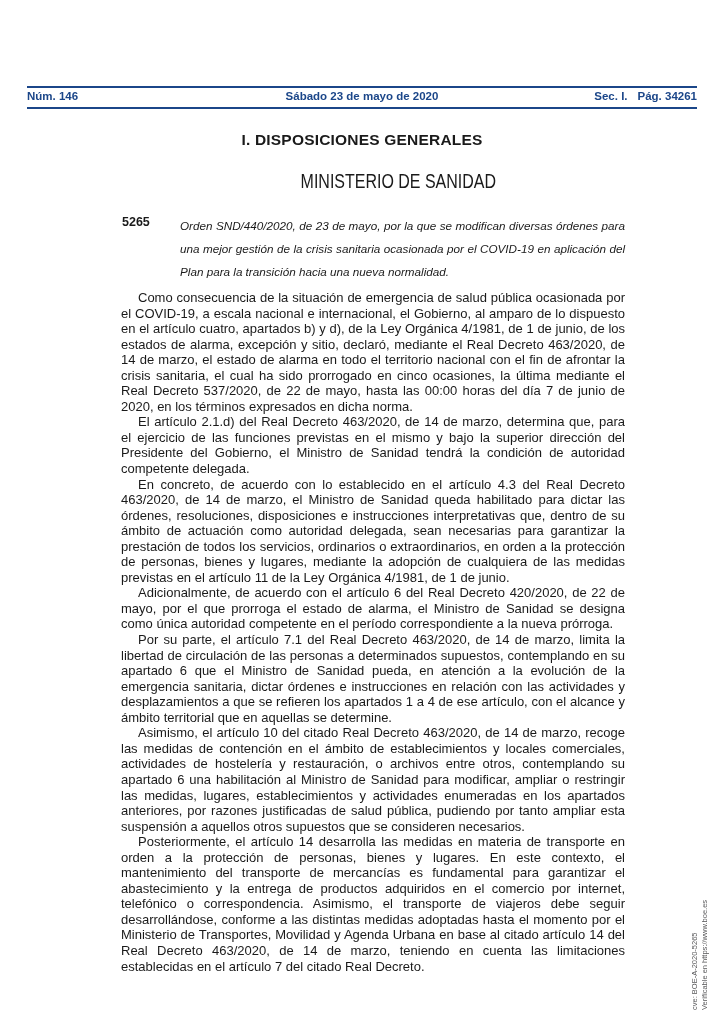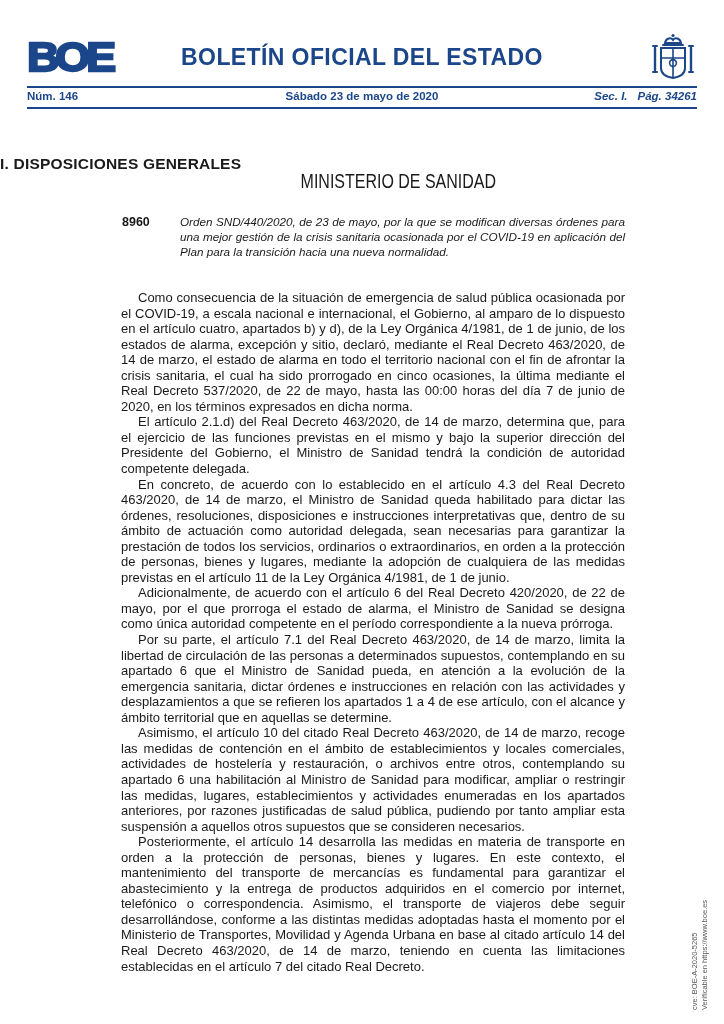--- a/index.html
+++ b/index.html
@@ -28,39 +28,39 @@
   .rule { position:absolute; left:27px; right:27px; border-top:2px solid #1b4689; }
   .rule-1 { top:86px; }
   .rule-2 { top:107px; }
 
   .meta-row {
     position:absolute; top:90px; left:27px; right:27px; height:15px;
     font-size:11.5px; font-weight:bold; color:#1b4689;
   }
   .meta-left  { position:absolute; left:0; top:0; }
   .meta-center{ position:absolute; left:50%; transform:translateX(-50%); top:0; white-space:nowrap; }
-  .meta-right { position:absolute; right:0; top:0; white-space:nowrap;font-style:italic; }
+  .meta-right { position:absolute; right:0; top:0; white-space:nowrap; }
   .meta-right .sep { display:inline-block; width:10px; }
 
   
   .section-heading {
-    position:absolute; top:131px; left:0; width:724px; 
-    font-size:15.5px; font-weight:bold; color:#1a1a1a; letter-spacing:0.2px;margin-top:24px;
+    position:absolute; top:131px; left:0; width:724px; text-align:center;
+    font-size:15.5px; font-weight:bold; color:#1a1a1a; letter-spacing:0.2px;
   }
   .ministry-heading {
     position:absolute; top:169px; left:0; width:724px; text-align:center;
     font-size:20.5px; color:#1a1a1a;margin-left:36px;
   }
   .ministry-heading > span { display:inline-block; transform:scaleX(0.78); transform-origin:center; white-space:nowrap; }
 
   
   .item-row { position:absolute; top:214px; left:122px; right:99px; }
   .item-number { position:absolute; left:0; top:1px; font-size:12.5px; font-weight:bold; color:#1a1a1a; }
   .item-summary {
-    margin:0 0 0 58px; font-style:italic; font-size:11.7px; line-height:15px;
+    margin:0 0 0 58px; font-style:italic; font-size:11.7px; line-height:23px;
     text-align:justify; color:#1a1a1a;
   }
 
   
   .body-text {
     position:absolute; top:290px; left:121px; right:99px;
     font-size:13px; line-height:15.55px; text-align:justify; color:#1a1a1a;
   }
   .body-text p { margin:0; text-indent:17px; }
 
@@ -69,57 +69,41 @@
     position:absolute; left:690px; top:1010px;
     transform:rotate(-90deg); transform-origin:0 0;
     font-size:7.5px; line-height:10px; color:#58585a; white-space:nowrap;
   }
 </style>
 </head>
 <body>
 
 <div class="page">
 
-  <div class="logo-row">
-    <div class="boe-logo" aria-label="BOE">BOE</div>
-
-    <div class="header-title">BOLETÍN OFICIAL DEL ESTADO</div>
-
-    <svg class="crest" viewBox="0 0 48 50" fill="none" stroke="#1b4689" stroke-width="2" stroke-linecap="round">
-      <circle cx="24" cy="3.5" r="1.6" fill="#1b4689" stroke="none"></circle>
-      <path d="M16 11 C17 6, 22 5, 24 8 C26 5, 31 6, 32 11 Z"></path>
-      <path d="M14 13 H34"></path>
-      <path d="M6 16 V38 M42 16 V38" stroke-width="2.4"></path>
-      <path d="M4 14 H8 M40 14 H44 M4 40 H8 M40 40 H44" stroke-width="2"></path>
-      <path d="M12 16 H36 V36 C36 42, 30 45, 24 46 C18 45, 12 42, 12 36 Z"></path>
-      <path d="M12 26 H36 M24 16 V46" stroke-width="1.6"></path>
-      <circle cx="24" cy="31" r="3.4" stroke-width="1.6"></circle>
-    </svg>
-  </div>
 
   <div class="rule rule-1"></div>
 
   <div class="meta-row">
     <span class="meta-left">Núm. 146</span>
     <span class="meta-center">Sábado 23 de mayo de 2020</span>
     <span class="meta-right">
       <span>Sec. I.</span><span class="sep"></span><span>Pág. 34261</span>
     </span>
   </div>
 
   <div class="rule rule-2"></div>
 
   <div class="section-heading">I. DISPOSICIONES GENERALES</div>
 
   <div class="ministry-heading">
     <span>MINISTERIO DE SANIDAD</span>
   </div>
 
   <div class="item-row">
-    <span class="item-number">8960</span>
+    <span class="item-number">5265</span>
     <p class="item-summary">Orden SND/440/2020, de 23 de mayo, por la que se modifican diversas órdenes para una mejor gestión de la crisis sanitaria ocasionada por el COVID-19 en aplicación del Plan para la transición hacia una nueva normalidad.</p>
   </div>
 
   <div class="body-text">
     <p>Como consecuencia de la situación de emergencia de salud pública ocasionada por el COVID-19, a escala nacional e internacional, el Gobierno, al amparo de lo dispuesto en el artículo cuatro, apartados b) y d), de la Ley Orgánica 4/1981, de 1 de junio, de los estados de alarma, excepción y sitio, declaró, mediante el Real Decreto 463/2020, de 14 de marzo, el estado de alarma en todo el territorio nacional con el fin de afrontar la crisis sanitaria, el cual ha sido prorrogado en cinco ocasiones, la última mediante el Real Decreto 537/2020, de 22 de mayo, hasta las 00:00 horas del día 7 de junio de 2020, en los términos expresados en dicha norma.</p>
     <p>El artículo 2.1.d) del Real Decreto 463/2020, de 14 de marzo, determina que, para el ejercicio de las funciones previstas en el mismo y bajo la superior dirección del Presidente del Gobierno, el Ministro de Sanidad tendrá la condición de autoridad competente delegada.</p>
     <p>En concreto, de acuerdo con lo establecido en el artículo 4.3 del Real Decreto 463/2020, de 14 de marzo, el Ministro de Sanidad queda habilitado para dictar las órdenes, resoluciones, disposiciones e instrucciones interpretativas que, dentro de su ámbito de actuación como autoridad delegada, sean necesarias para garantizar la prestación de todos los servicios, ordinarios o extraordinarios, en orden a la protección de personas, bienes y lugares, mediante la adopción de cualquiera de las medidas previstas en el artículo 11 de la Ley Orgánica 4/1981, de 1 de junio.</p>
     <p>Adicionalmente, de acuerdo con el artículo 6 del Real Decreto 420/2020, de 22 de mayo, por el que prorroga el estado de alarma, el Ministro de Sanidad se designa como única autoridad competente en el período correspondiente a la nueva prórroga.</p>
     <p>Por su parte, el artículo 7.1 del Real Decreto 463/2020, de 14 de marzo, limita la libertad de circulación de las personas a determinados supuestos, contemplando en su apartado 6 que el Ministro de Sanidad pueda, en atención a la evolución de la emergencia sanitaria, dictar órdenes e instrucciones en relación con las actividades y desplazamientos a que se refieren los apartados 1 a 4 de ese artículo, con el alcance y ámbito territorial que en aquellas se determine.</p>
     <p>Asimismo, el artículo 10 del citado Real Decreto 463/2020, de 14 de marzo, recoge las medidas de contención en el ámbito de establecimientos y locales comerciales, actividades de hostelería y restauración, o archivos entre otros, contemplando su apartado 6 una habilitación al Ministro de Sanidad para modificar, ampliar o restringir las medidas, lugares, establecimientos y actividades enumeradas en los apartados anteriores, por razones justificadas de salud pública, pudiendo por tanto ampliar esta suspensión a aquellos otros supuestos que se consideren necesarios.</p>

